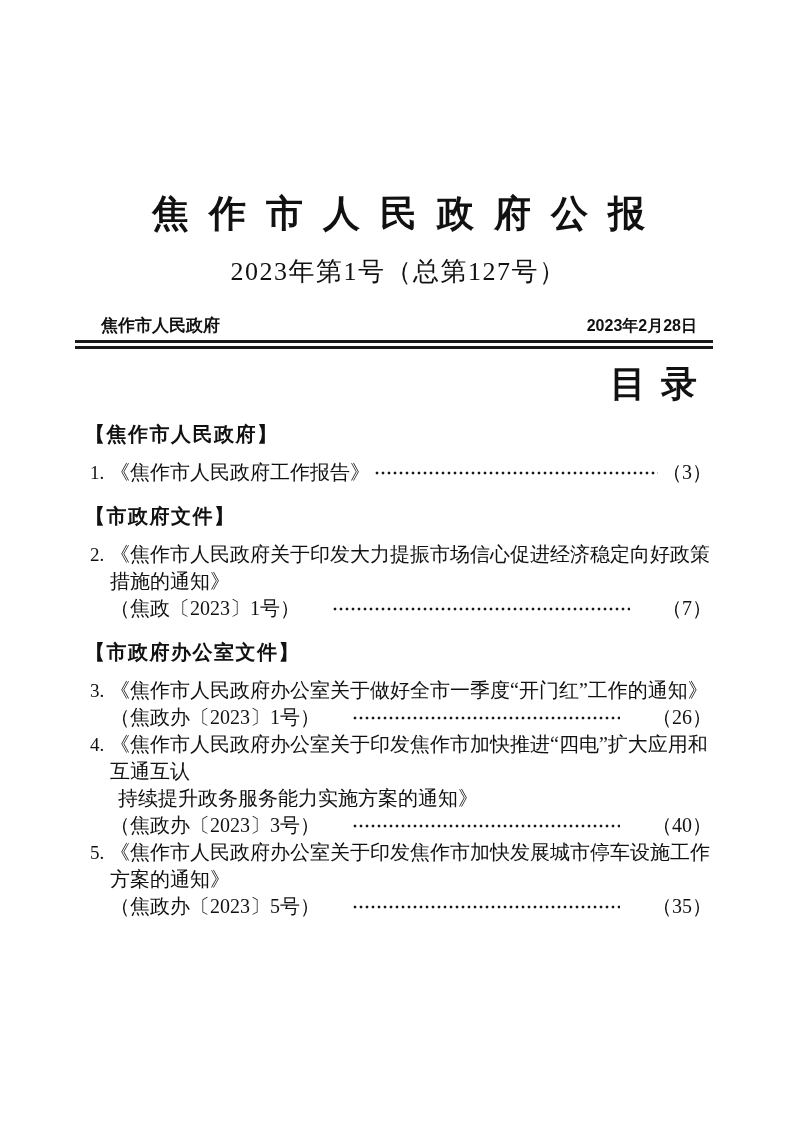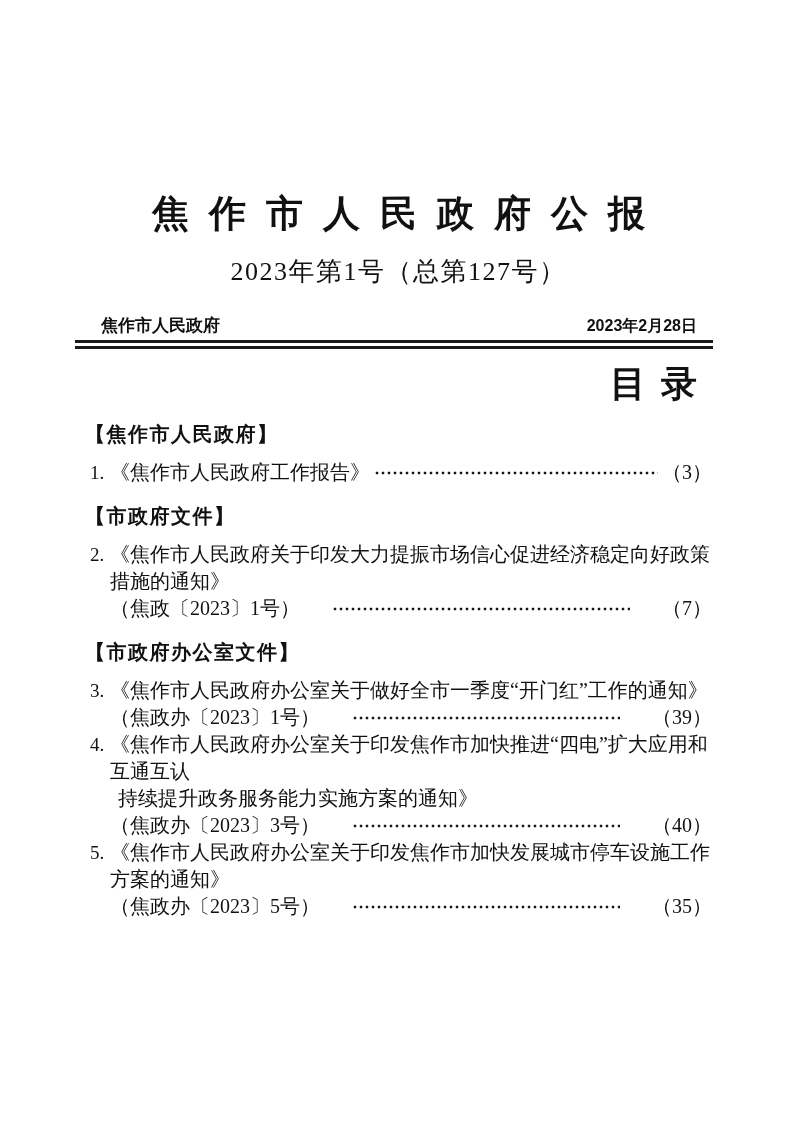--- a/index.html
+++ b/index.html
@@ -161,21 +161,21 @@
   <div class="toc-item">
     <div class="row">
       <span class="item-no">3.</span>
       <span class="item-txt">《焦作市人民政府办公室关于做好全市一季度“开门红”工作的通知》</span>
 
     </div>
     <div></div>
     <div class="row ref-row">
       <span class="item-txt">（焦政办〔2023〕1号）</span>
       <span class="dot-leader"></span>
-      <span class="item-page">（39）</span>
+      <span class="item-page">（26）</span>
     </div>
   </div>
 
   <div class="toc-item">
     <div class="row">
       <span class="item-no">4.</span>
       <span class="item-txt">《焦作市人民政府办公室关于印发焦作市加快推进“四电”扩大应用和互通互认</span>
 
     </div>
     <div>

